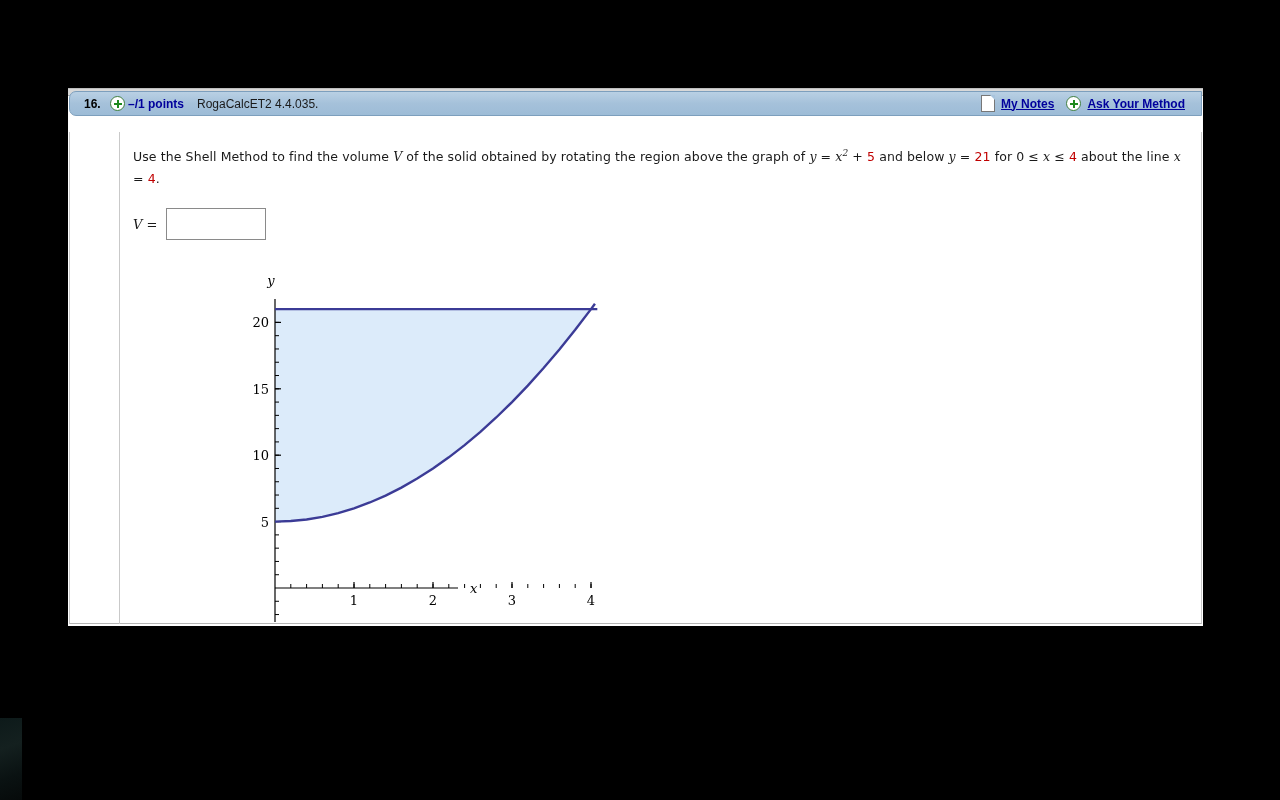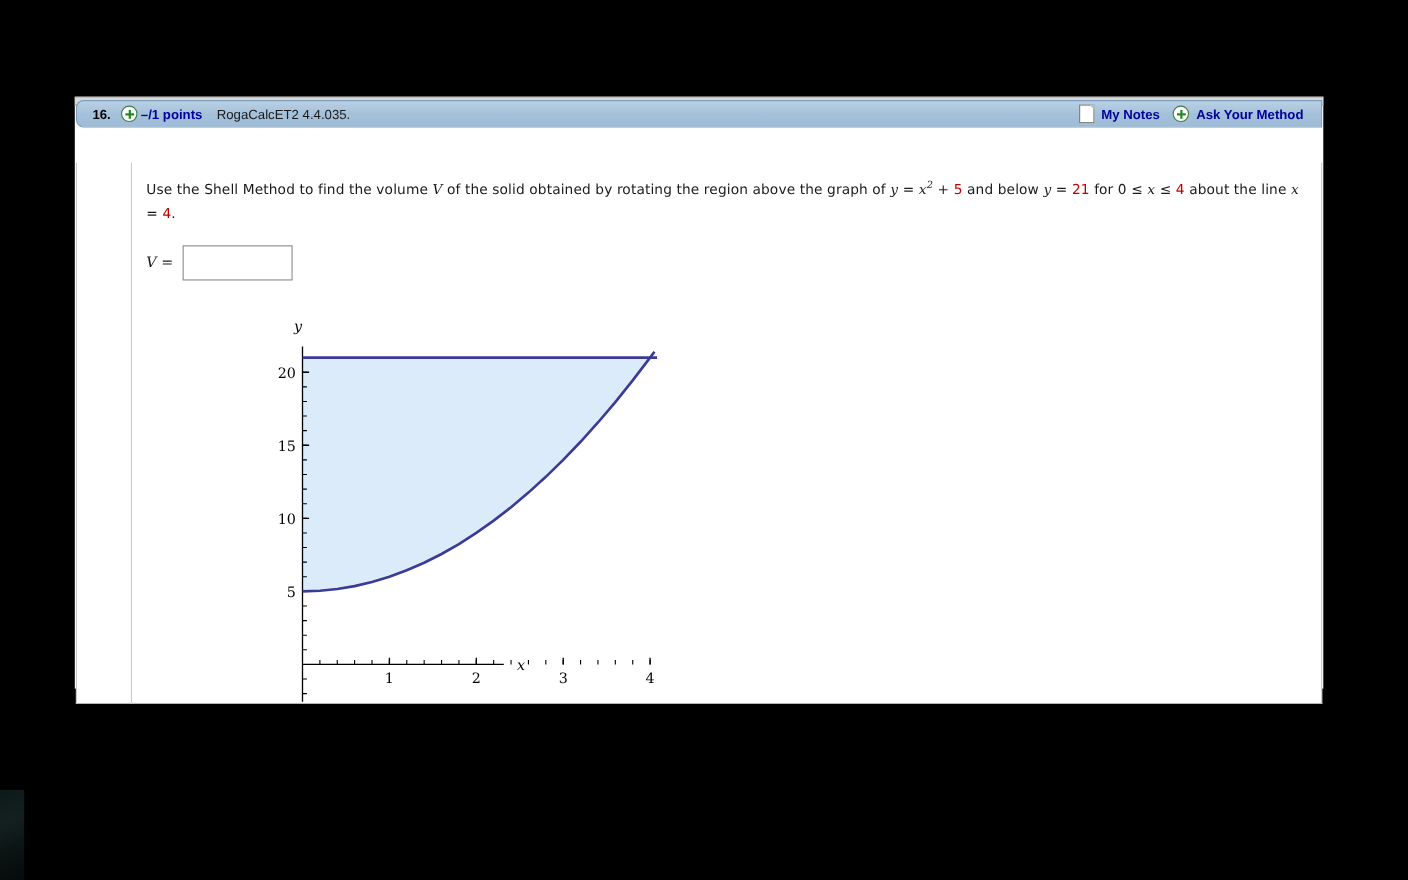--- a/index.html
+++ b/index.html
@@ -127,26 +127,27 @@
     border-right: 0;
   }
   .link-label {
     font-family: "Liberation Sans", sans-serif;
     font-size: 12px;
     font-weight: bold;
     color: #00009c;
     margin-left: 6px;
     margin-right: 12px;
     cursor: pointer;
+    text-decoration: underline;
   }
   
   .qbody {
     position: absolute;
     left: 1px;
-    top: 60px;
+    top: 44px;
     width: 1133px;
     height: 492px;
     border-left: 1px solid #c9c9c9;
     border-bottom: 1px solid #b5b5b5;
     border-right: 1px solid #c9c9c9;
     box-sizing: border-box;
     background: #ffffff;
   }
   .qbody-divider {
     position: absolute;

